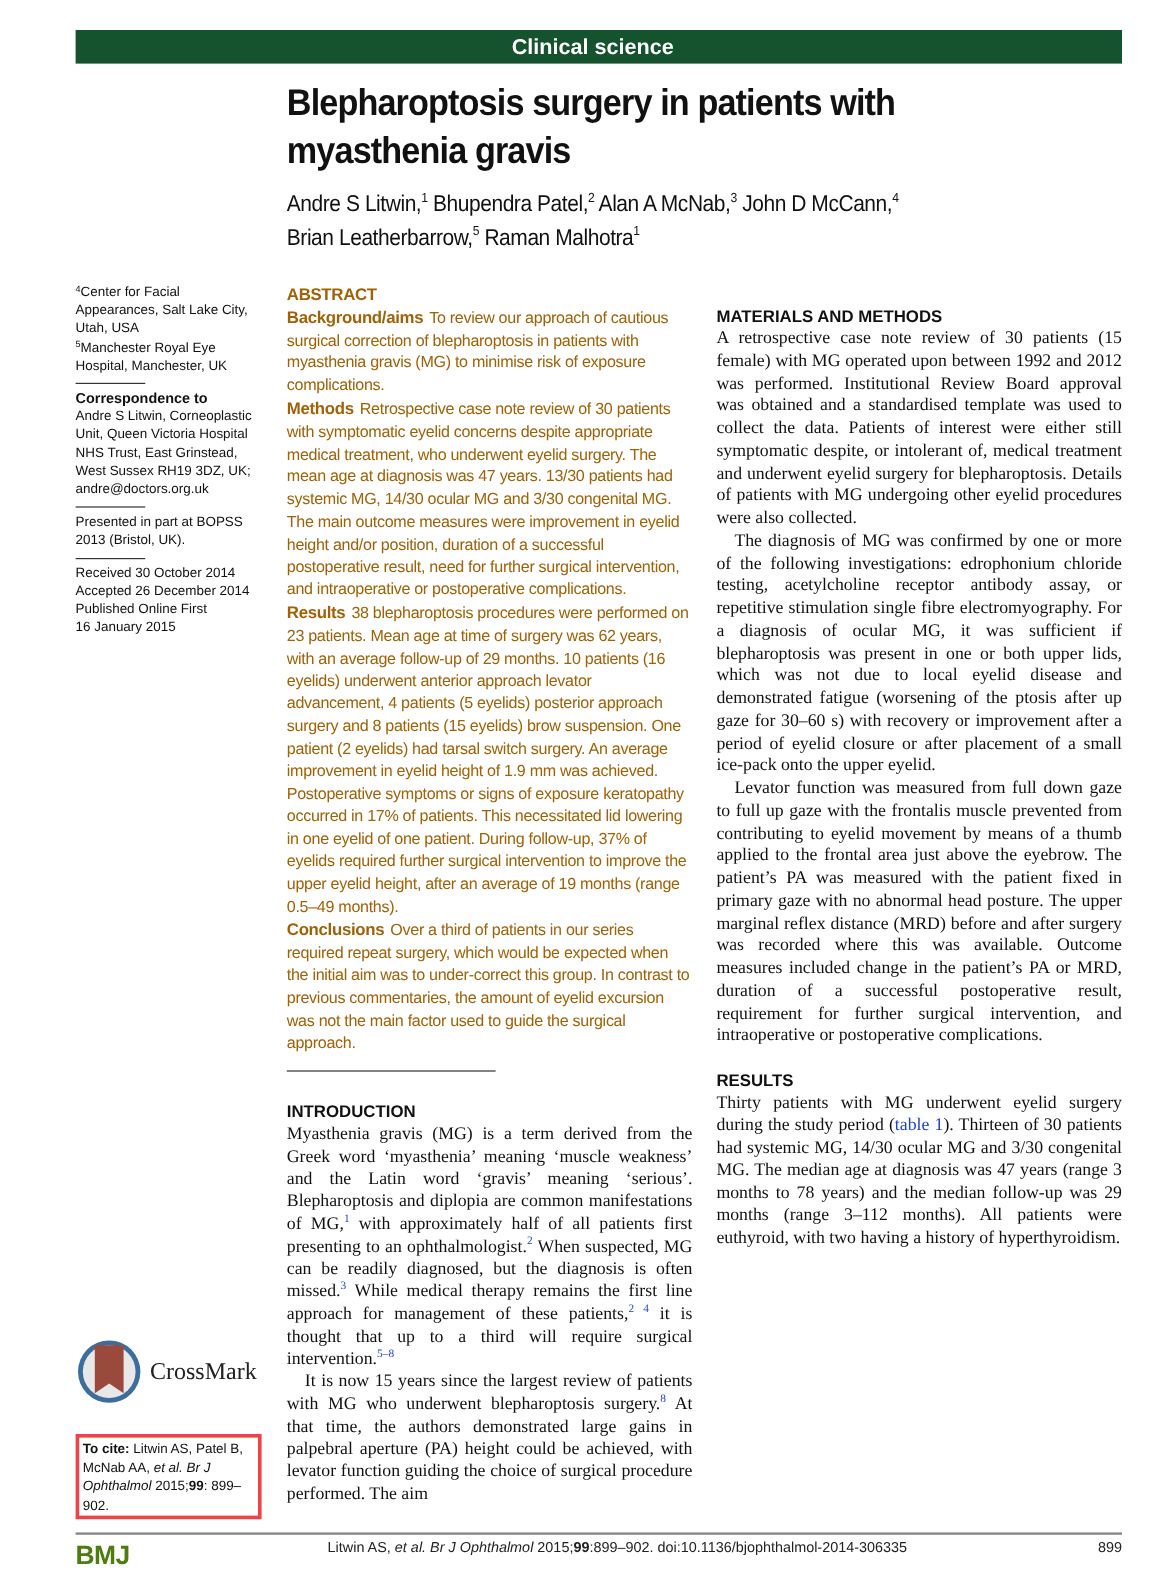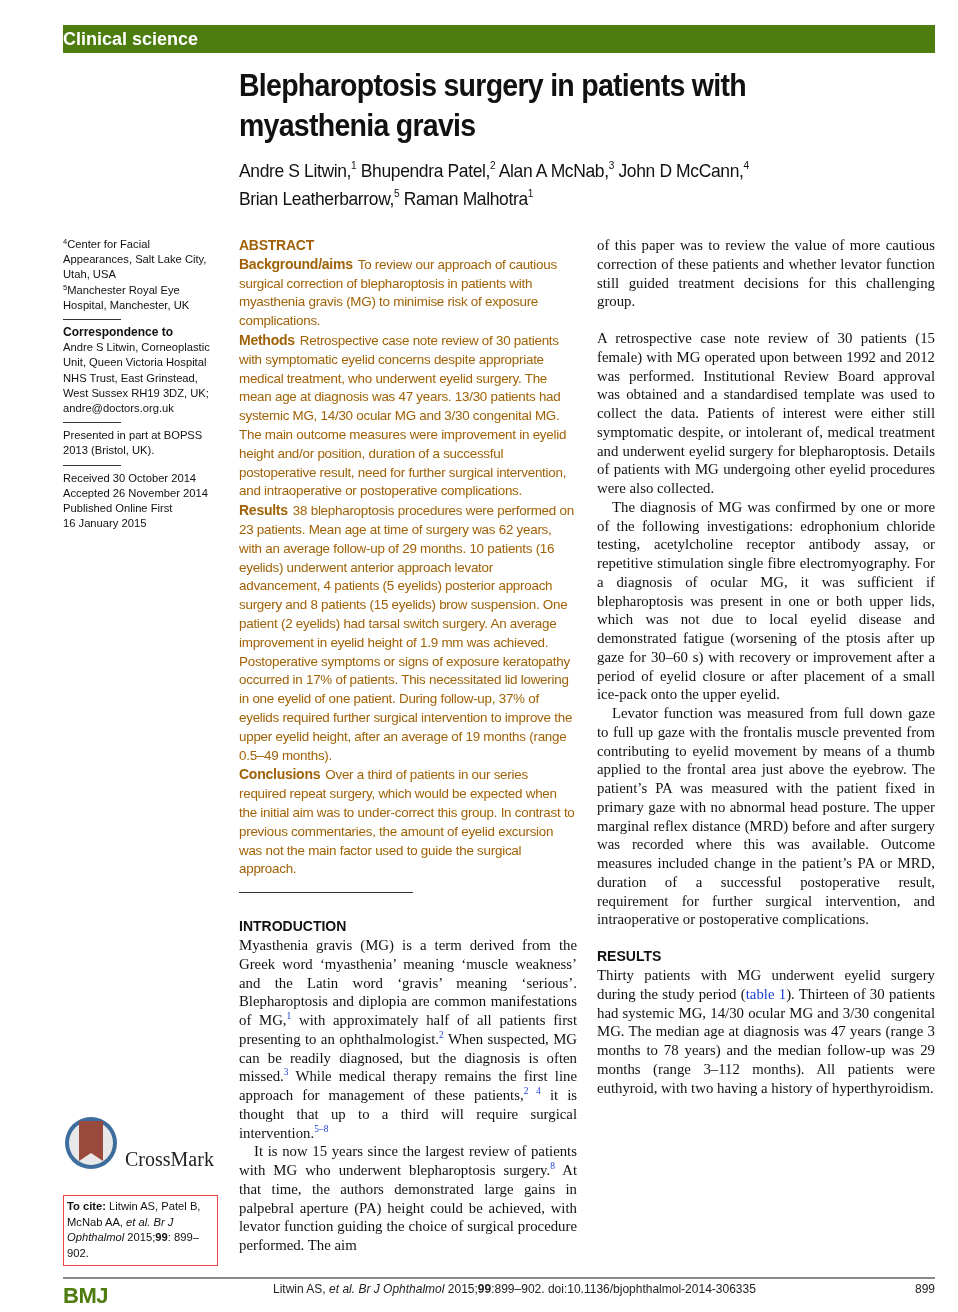--- a/index.html
+++ b/index.html
@@ -1,23 +1,23 @@
 <!DOCTYPE html>
 <html><head>
 <meta charset="utf-8">
 <style>
   * { box-sizing: border-box; margin: 0; padding: 0; }
   html, body { width: 958px; height: 1312px; background: #ffffff; overflow: hidden; }
   body { position: relative; font-family: "Liberation Serif", serif; color: #111; }
 
   .header-bar {
     position: absolute; left: 63px; top: 25px; width: 872px; height: 28px;
-    background: #4d7c0f; color: #fff;
+    background: #14532d; color: #fff;
     font-family: "Liberation Sans", sans-serif; font-weight: bold; font-size: 18px;
-    text-align: left; padding-right: 10px; line-height: 28px;
+    text-align: center; padding-right: 10px; line-height: 28px;
   }
   .title {
     position: absolute; left: 239px; top: 66px; width: 600px;
     font-family: "Liberation Sans", sans-serif; font-size: 31px; line-height: 40px;
     letter-spacing: -0.8px; color: #111; transform: scaleX(0.92); transform-origin: left top;
   }
   .authors {
     position: absolute; left: 239px; top: 157px; width: 640px;
     font-family: "Liberation Sans", sans-serif; font-size: 19px; line-height: 28px;
     color: #111; letter-spacing: -0.4px; transform: scaleX(0.92); transform-origin: left top;
@@ -27,27 +27,27 @@
   .sidebar {
     position: absolute; left: 63px; top: 237px; width: 158px;
     font-family: "Liberation Sans", sans-serif; font-size: 11.2px; line-height: 15.2px; color: #111;
   }
   .sidebar sup { font-size: 7.5px; vertical-align: 4px; line-height: 0; }
   .sidebar .rule { width: 58px; border-top: 1px solid #333; margin: 6px 0 5px 0; }
   .sidebar .bold { font-weight: bold; font-size: 12px; }
 
   .crossmark {
     position: absolute; left: 63px; top: 1115px; width: 160px; height: 56px;
-    display: flex; align-items: flex-end;
+    display: flex; align-items: center;
   }
   .crossmark-text { font-family: "Liberation Serif", serif; font-size: 20px; color: #222; margin-left: 6px; }
 
   .cite-box {
     position: absolute; left: 63px; top: 1195px; width: 155px; height: 71px;
-    border: 1px solid #ef4444; padding: 3px 3px;
+    border: 3px solid #ef4444; padding: 3px 3px;
     font-family: "Liberation Sans", sans-serif; font-size: 11.2px; line-height: 15.5px;
   }
 
   .footer-rule { position: absolute; left: 63px; top: 1277px; width: 872px; border-top: 2px solid #888; }
   .bmj-logo {
     position: absolute; left: 63px; top: 1283px;
     font-family: "Liberation Sans", sans-serif; font-weight: bold; font-size: 22px; color: #4d7c0f; letter-spacing: -0.5px;
   }
   .footer-cite {
     position: absolute; left: 273px; top: 1282px;
@@ -102,21 +102,21 @@
   <div>
     <div class="bold">Correspondence to</div>
     <span>Andre S Litwin, Corneoplastic Unit, Queen Victoria Hospital NHS Trust, East Grinstead, West Sussex RH19 3DZ, UK;</span>
     <span>andre@doctors.org.uk</span>
   </div>
   <div class="rule"></div>
   <div>Presented in part at BOPSS 2013 (Bristol, UK).</div>
   <div class="rule"></div>
   <div>
     <div>Received 30 October 2014</div>
-    <div>Accepted 26 November 2014</div>
+    <div>Accepted 26 December 2014</div>
     <div>Published Online First</div>
     <div>16 January 2015</div>
   </div>
 </div>
 
 <div class="crossmark">
   <svg width="56" height="56" viewBox="0 0 56 56">
     <circle cx="28" cy="28" r="26" fill="#3c6d9c"></circle>
     <circle cx="28" cy="28" r="22" fill="#e8e8e8"></circle>
     <path d="M16 6 L40 6 L40 46 L28 38 L16 46 Z" fill="#9a4a3c"></path>
@@ -140,24 +140,22 @@
   <div class="abs-rule"></div>
 
   <div class="sec-head">INTRODUCTION</div>
   <div class="body-text">
     <p><span>Myasthenia gravis (MG) is a term derived from the Greek word ‘myasthenia’ meaning ‘muscle weakness’ and the Latin word ‘gravis’ meaning ‘serious’. Blepharoptosis and diplopia are common manifestations of MG,</span><span class="ref">1</span><span> with approximately half of all patients first presenting to an ophthalmologist.</span><span class="ref">2</span><span> When suspected, MG can be readily diagnosed, but the diagnosis is often missed.</span><span class="ref">3</span><span> While medical therapy remains the first line approach for management of these patients,</span><span class="ref">2 4</span><span> it is thought that up to a third will require surgical intervention.</span><span class="ref">5–8</span></p>
     <p class="indent"><span>It is now 15 years since the largest review of patients with MG who underwent blepharoptosis surgery.</span><span class="ref">8</span><span> At that time, the authors demonstrated large gains in palpebral aperture (PA) height could be achieved, with levator function guiding the choice of surgical procedure performed. The aim</span></p>
   </div>
 </div>
 
 <div class="col-right">
-  <div class="body-text">
-    <p>of this paper was to review the value of more cautious correction of these patients and whether levator function still guided treatment decisions for this challenging group.</p>
-  </div>
   <div class="gap"></div>
+  <div class="sec-head">MATERIALS AND METHODS</div>
   <div class="body-text">
     <p>A retrospective case note review of 30 patients (15 female) with MG operated upon between 1992 and 2012 was performed. Institutional Review Board approval was obtained and a standardised template was used to collect the data. Patients of interest were either still symptomatic despite, or intolerant of, medical treatment and underwent eyelid surgery for blepharoptosis. Details of patients with MG undergoing other eyelid procedures were also collected.</p>
     <p class="indent">The diagnosis of MG was confirmed by one or more of the following investigations: edrophonium chloride testing, acetylcholine receptor antibody assay, or repetitive stimulation single fibre electromyography. For a diagnosis of ocular MG, it was sufficient if blepharoptosis was present in one or both upper lids, which was not due to local eyelid disease and demonstrated fatigue (worsening of the ptosis after up gaze for 30–60 s) with recovery or improvement after a period of eyelid closure or after placement of a small ice-pack onto the upper eyelid.</p>
     <p class="indent">Levator function was measured from full down gaze to full up gaze with the frontalis muscle prevented from contributing to eyelid movement by means of a thumb applied to the frontal area just above the eyebrow. The patient’s PA was measured with the patient fixed in primary gaze with no abnormal head posture. The upper marginal reflex distance (MRD) before and after surgery was recorded where this was available. Outcome measures included change in the patient’s PA or MRD, duration of a successful postoperative result, requirement for further surgical intervention, and intraoperative or postoperative complications.</p>
   </div>
   <div class="gap"></div>
   <div class="sec-head">RESULTS</div>
   <div class="body-text">
     <p><span>Thirty patients with MG underwent eyelid surgery during the study period (</span><span class="link">table 1</span><span>). Thirteen of 30 patients had systemic MG, 14/30 ocular MG and 3/30 congenital MG. The median age at diagnosis was 47 years (range 3 months to 78 years) and the median follow-up was 29 months (range 3–112 months). All patients were euthyroid, with two having a history of hyperthyroidism.</span></p>
   </div>

